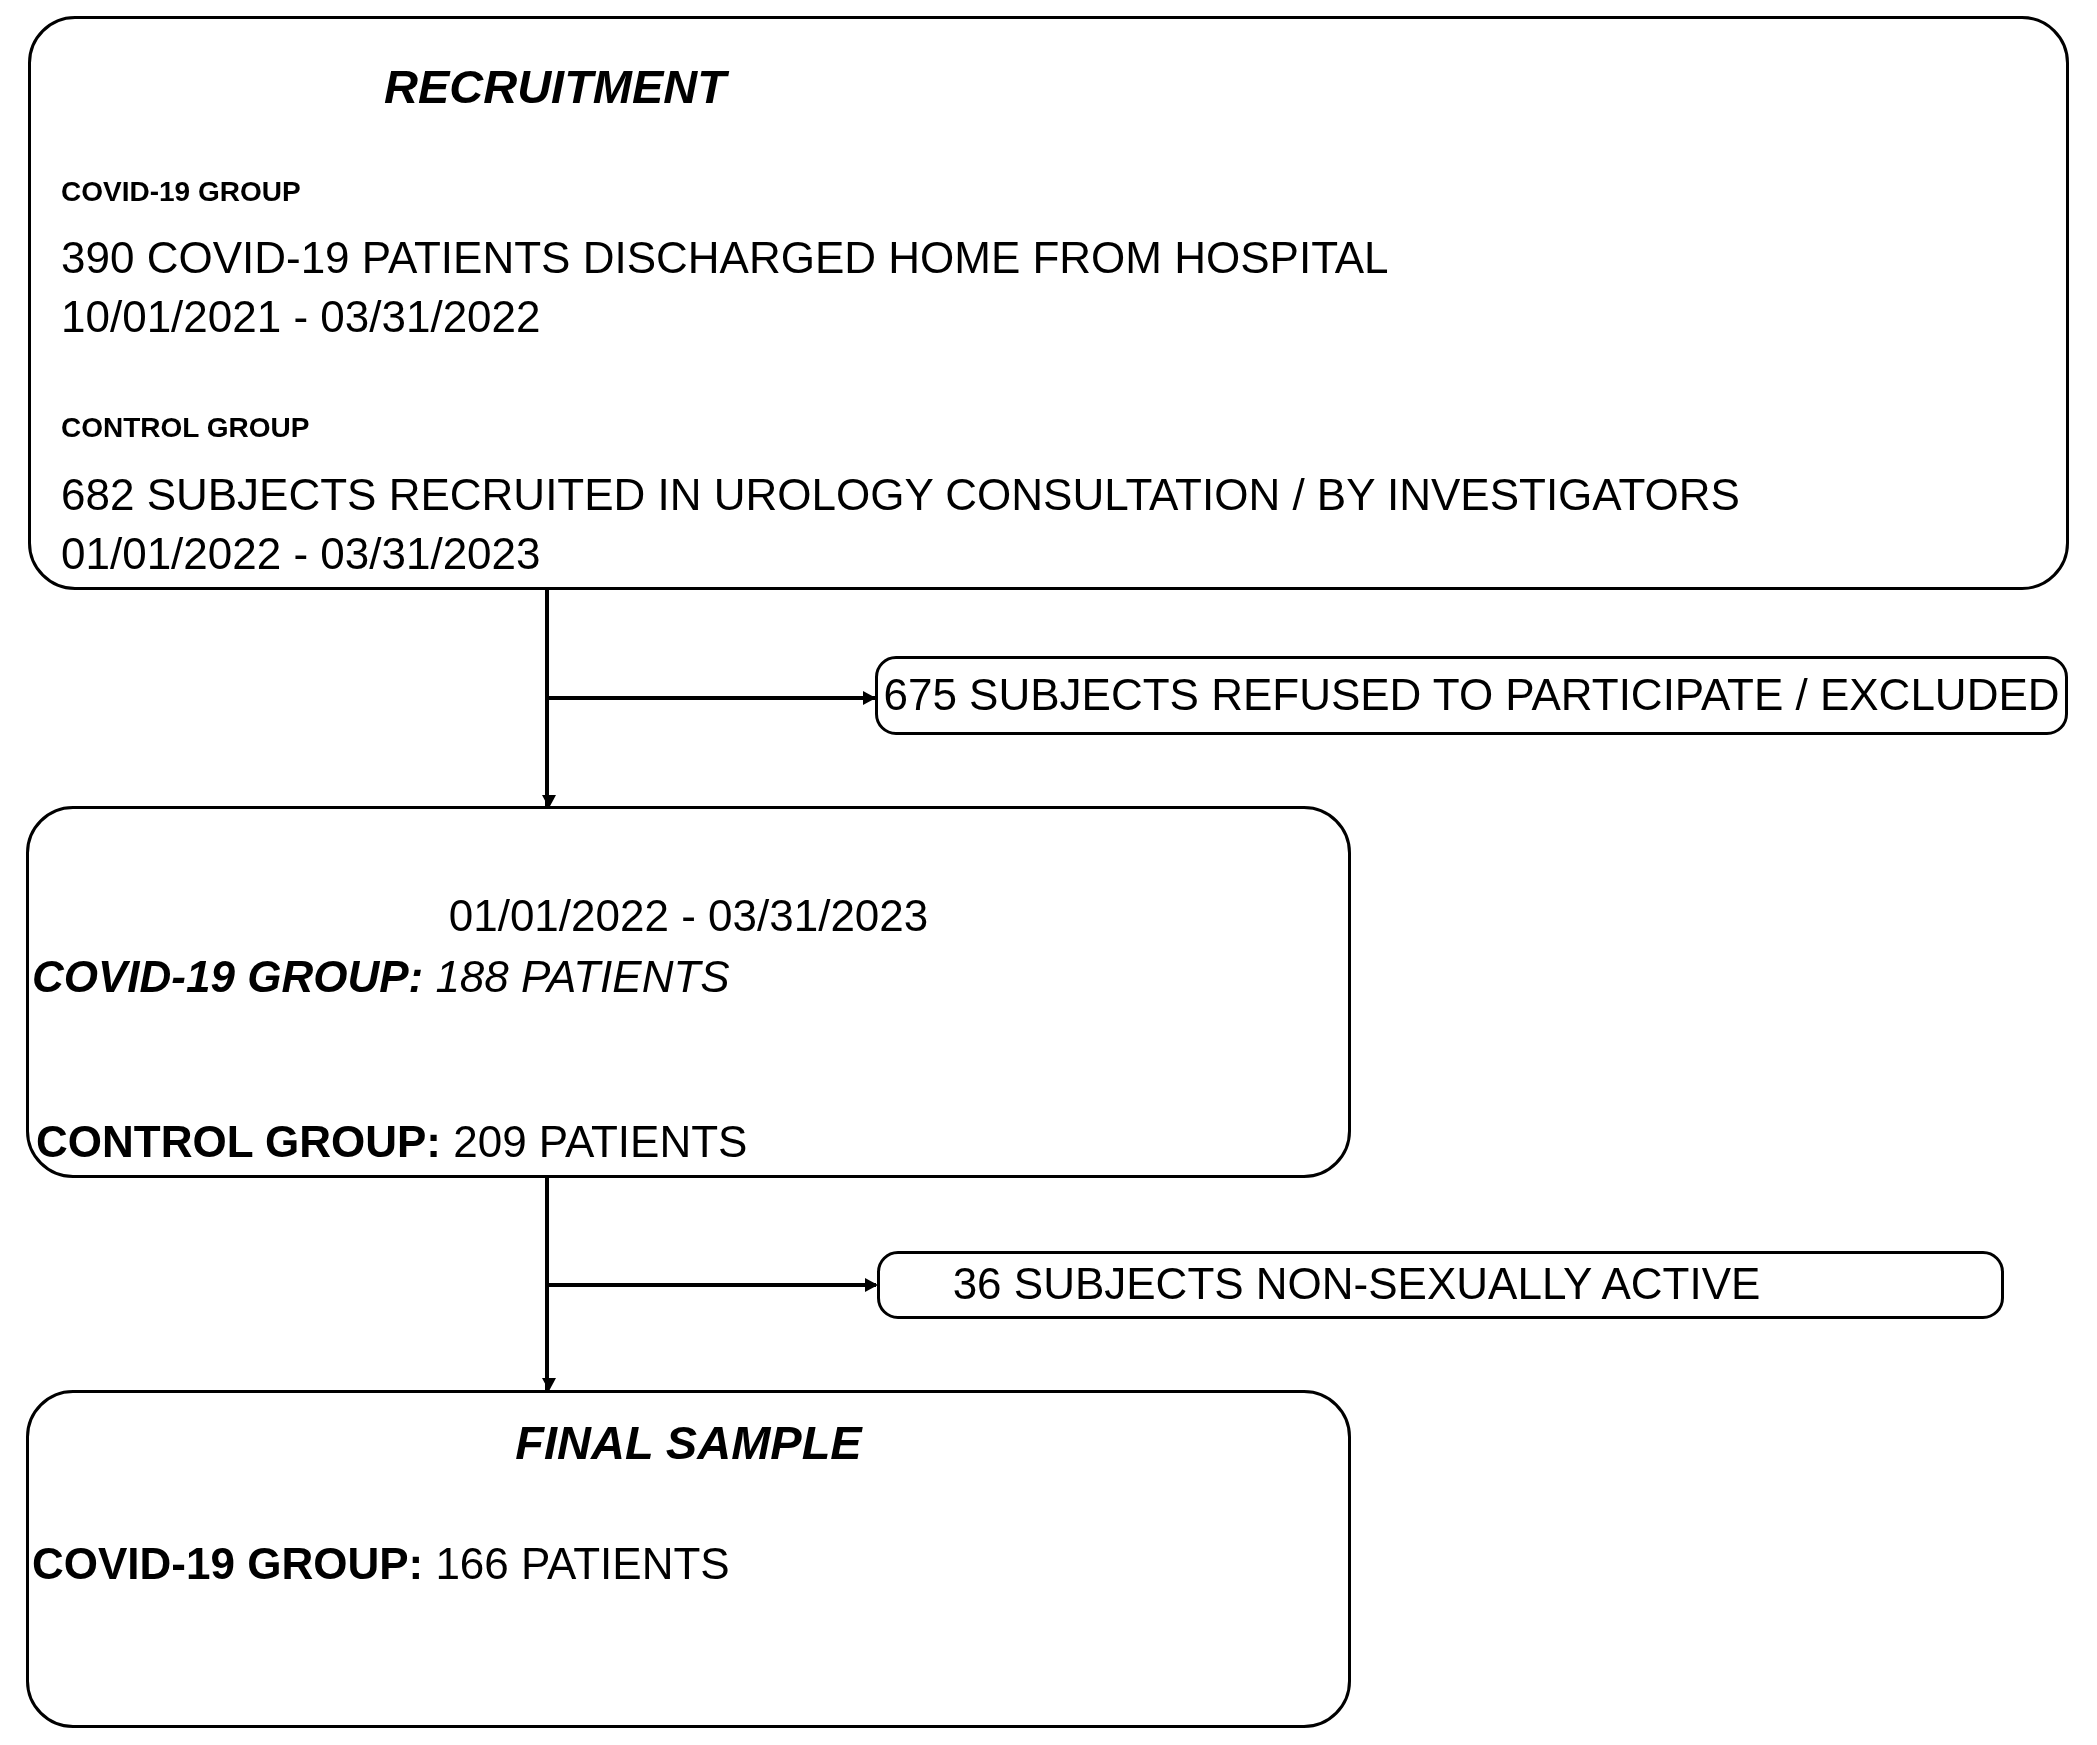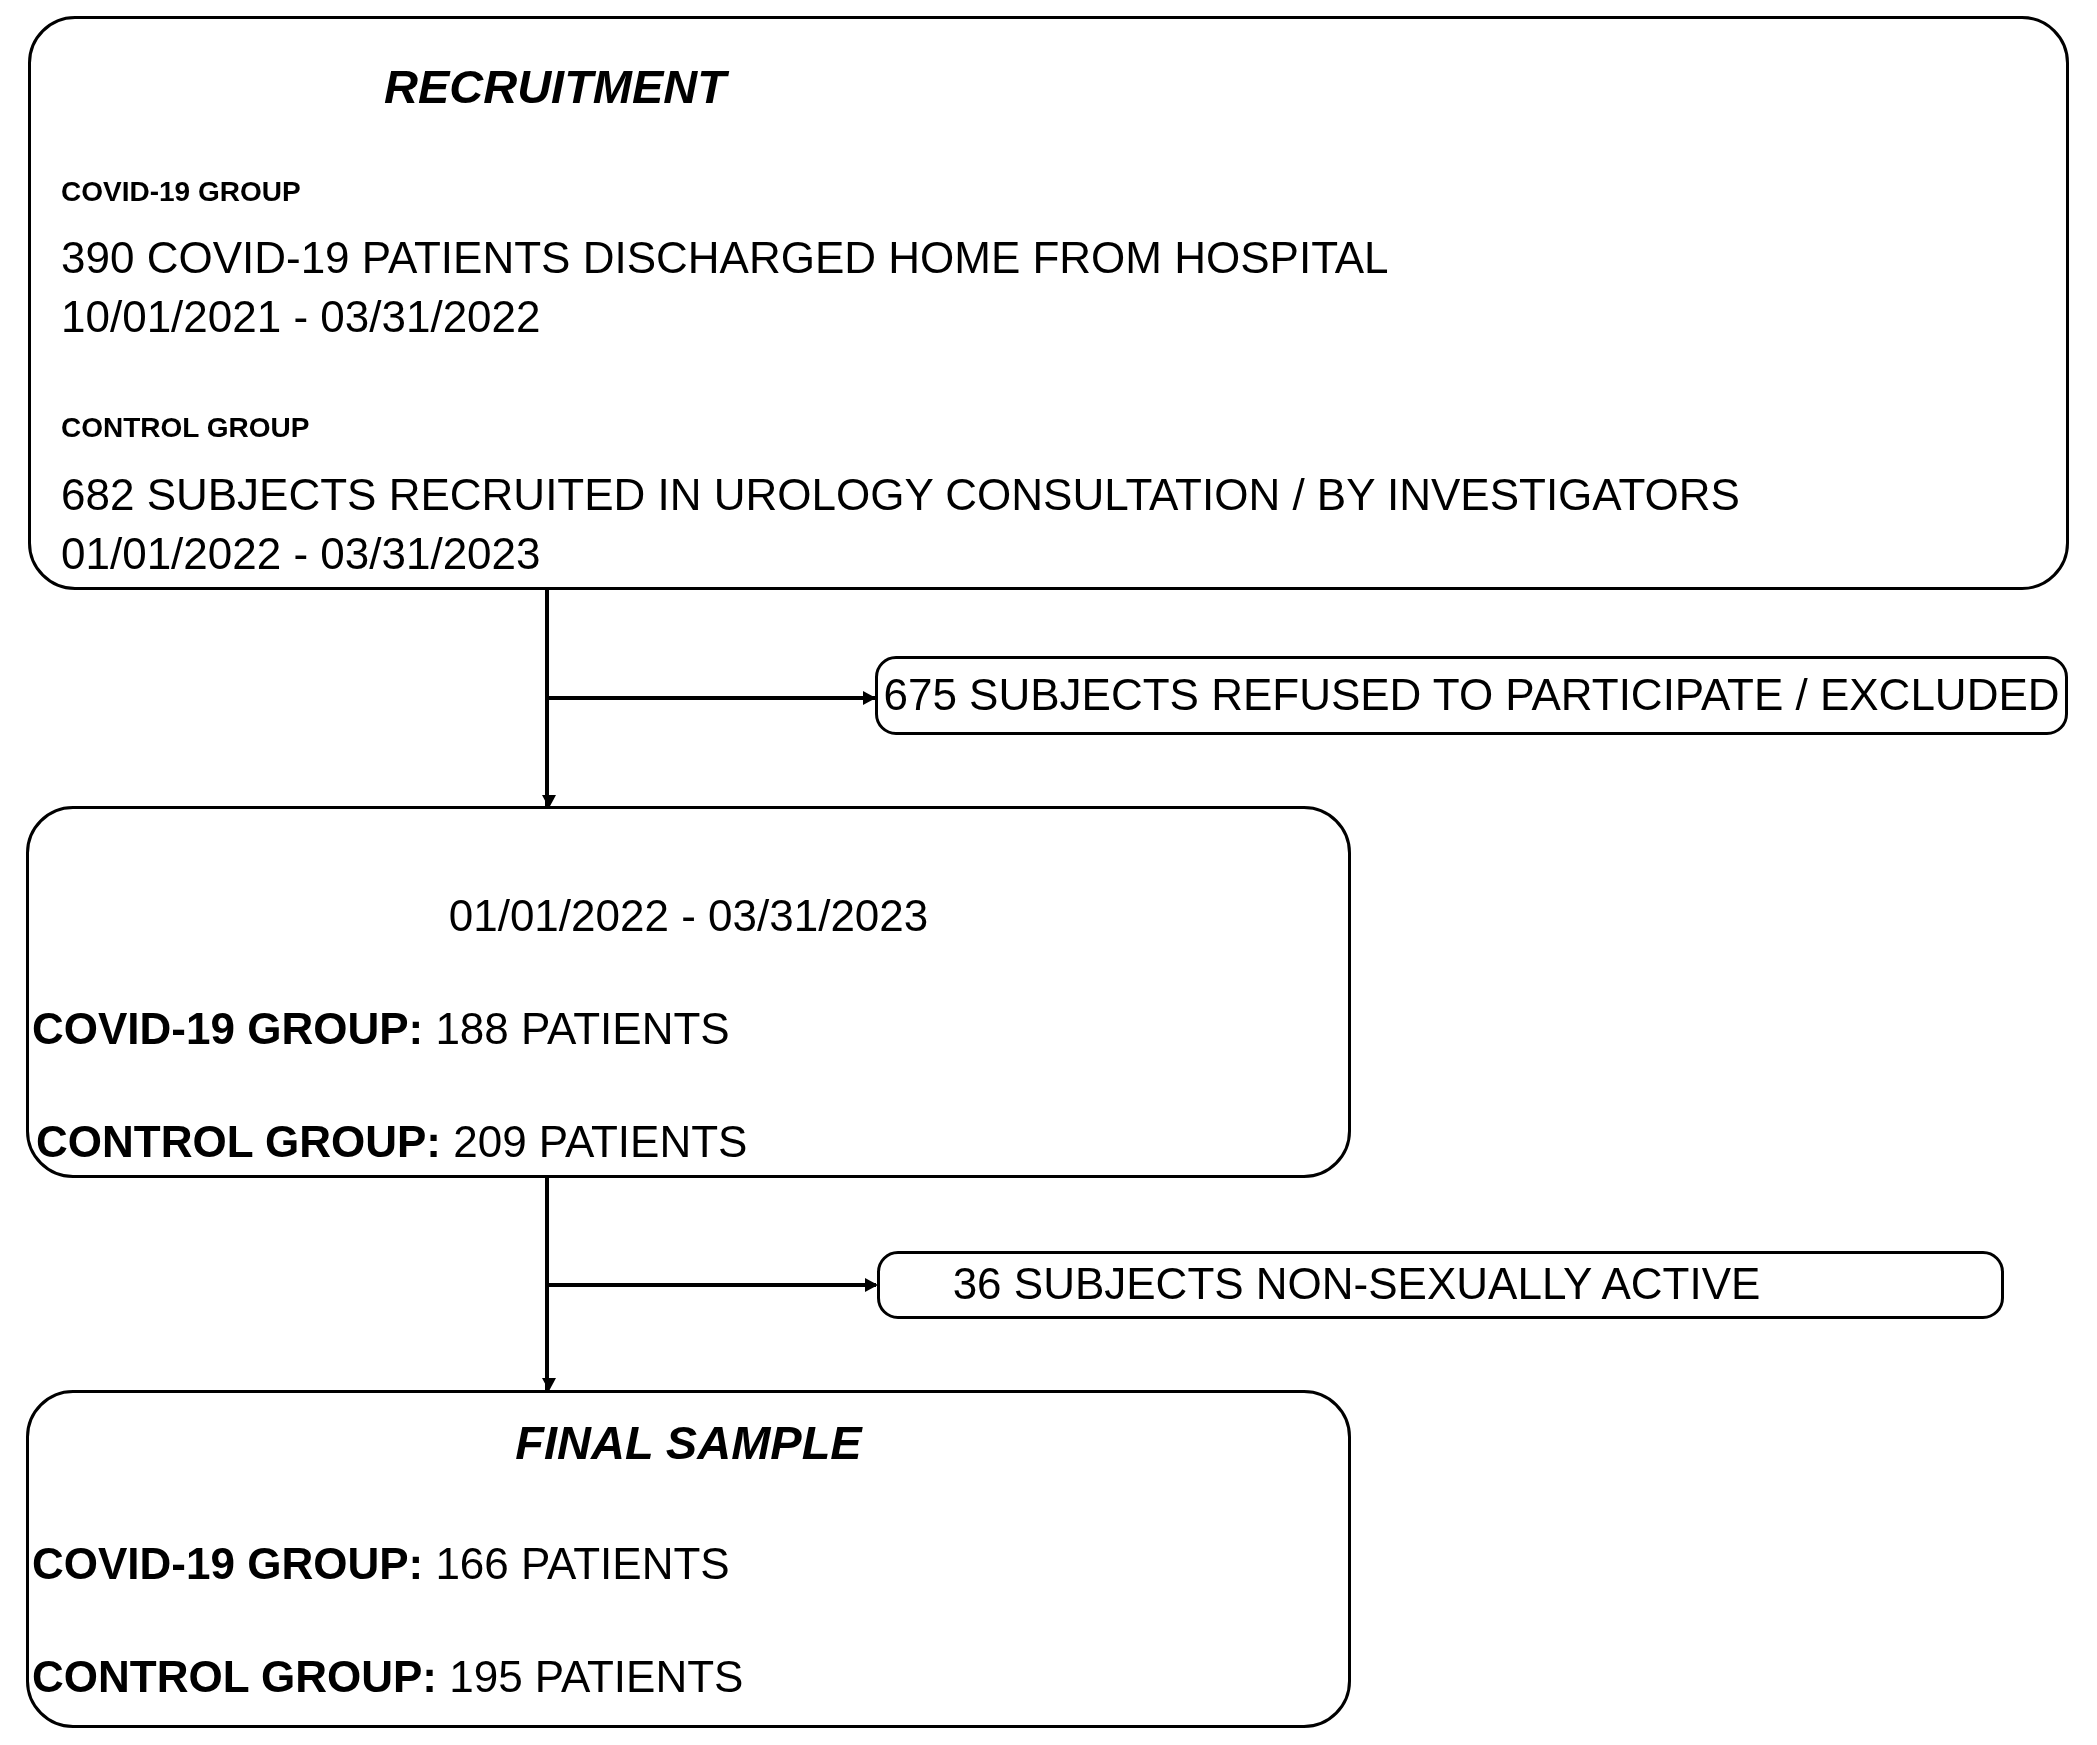--- a/index.html
+++ b/index.html
@@ -100,21 +100,21 @@
   <div class="arrow-right" style="left:863px; top:691px;"></div>
 
   <div class="box round-sm" style="left:875px; top:656px; width:1193px; height:79px;">
   </div>
   <div class="txt body center" style="top:673px; left:875px; width:1193px; text-align:center;">675 SUBJECTS REFUSED TO PARTICIPATE / EXCLUDED</div>
 
   <div class="box round-lg" style="left:26px; top:806px; width:1325px; height:372px;">
   </div>
   <div class="txt body" style="left:26px; top:894px; width:1325px; text-align:center;">01/01/2022 - 03/31/2023</div>
 
-  <div class="txt mixed" style="left:32px; top:1007px;">
+  <div class="txt mixed" style="left:32px; top:955px;font-style:italic;">
     <b>COVID-19 GROUP:</b><span> 188 PATIENTS</span>
   </div>
   <div class="txt mixed" style="left:36px; top:1120px;">
     <b>CONTROL GROUP:</b><span> 209 PATIENTS</span>
   </div>
 
   <div class="line vline" style="left:545px; top:1178px; height:212px;"></div>
   <div class="arrow-down" style="left:542px; top:1378px;"></div>
 
   <div class="line hline" style="left:545px; top:1283px; width:331px;"></div>
@@ -124,18 +124,15 @@
   </div>
   <div class="txt body" style="top:1262px; left:877px; width:959px; text-align:center;">36 SUBJECTS NON-SEXUALLY ACTIVE</div>
 
   <div class="box round-lg" style="left:26px; top:1390px; width:1325px; height:338px;">
   </div>
   <div class="txt title" style="left:26px; top:1419px; width:1325px; text-align:center;">FINAL SAMPLE</div>
 
   <div class="txt mixed" style="left:32px; top:1542px;">
     <b>COVID-19 GROUP:</b><span> 166 PATIENTS</span>
   </div>
-  <div class="txt mixed" style="left:32px; top:1655px;">
-    <b>CONTROL GROUP:</b><span> 195 PATIENTS</span>
-  </div>
 
 </div>
 
 
 </body></html>

